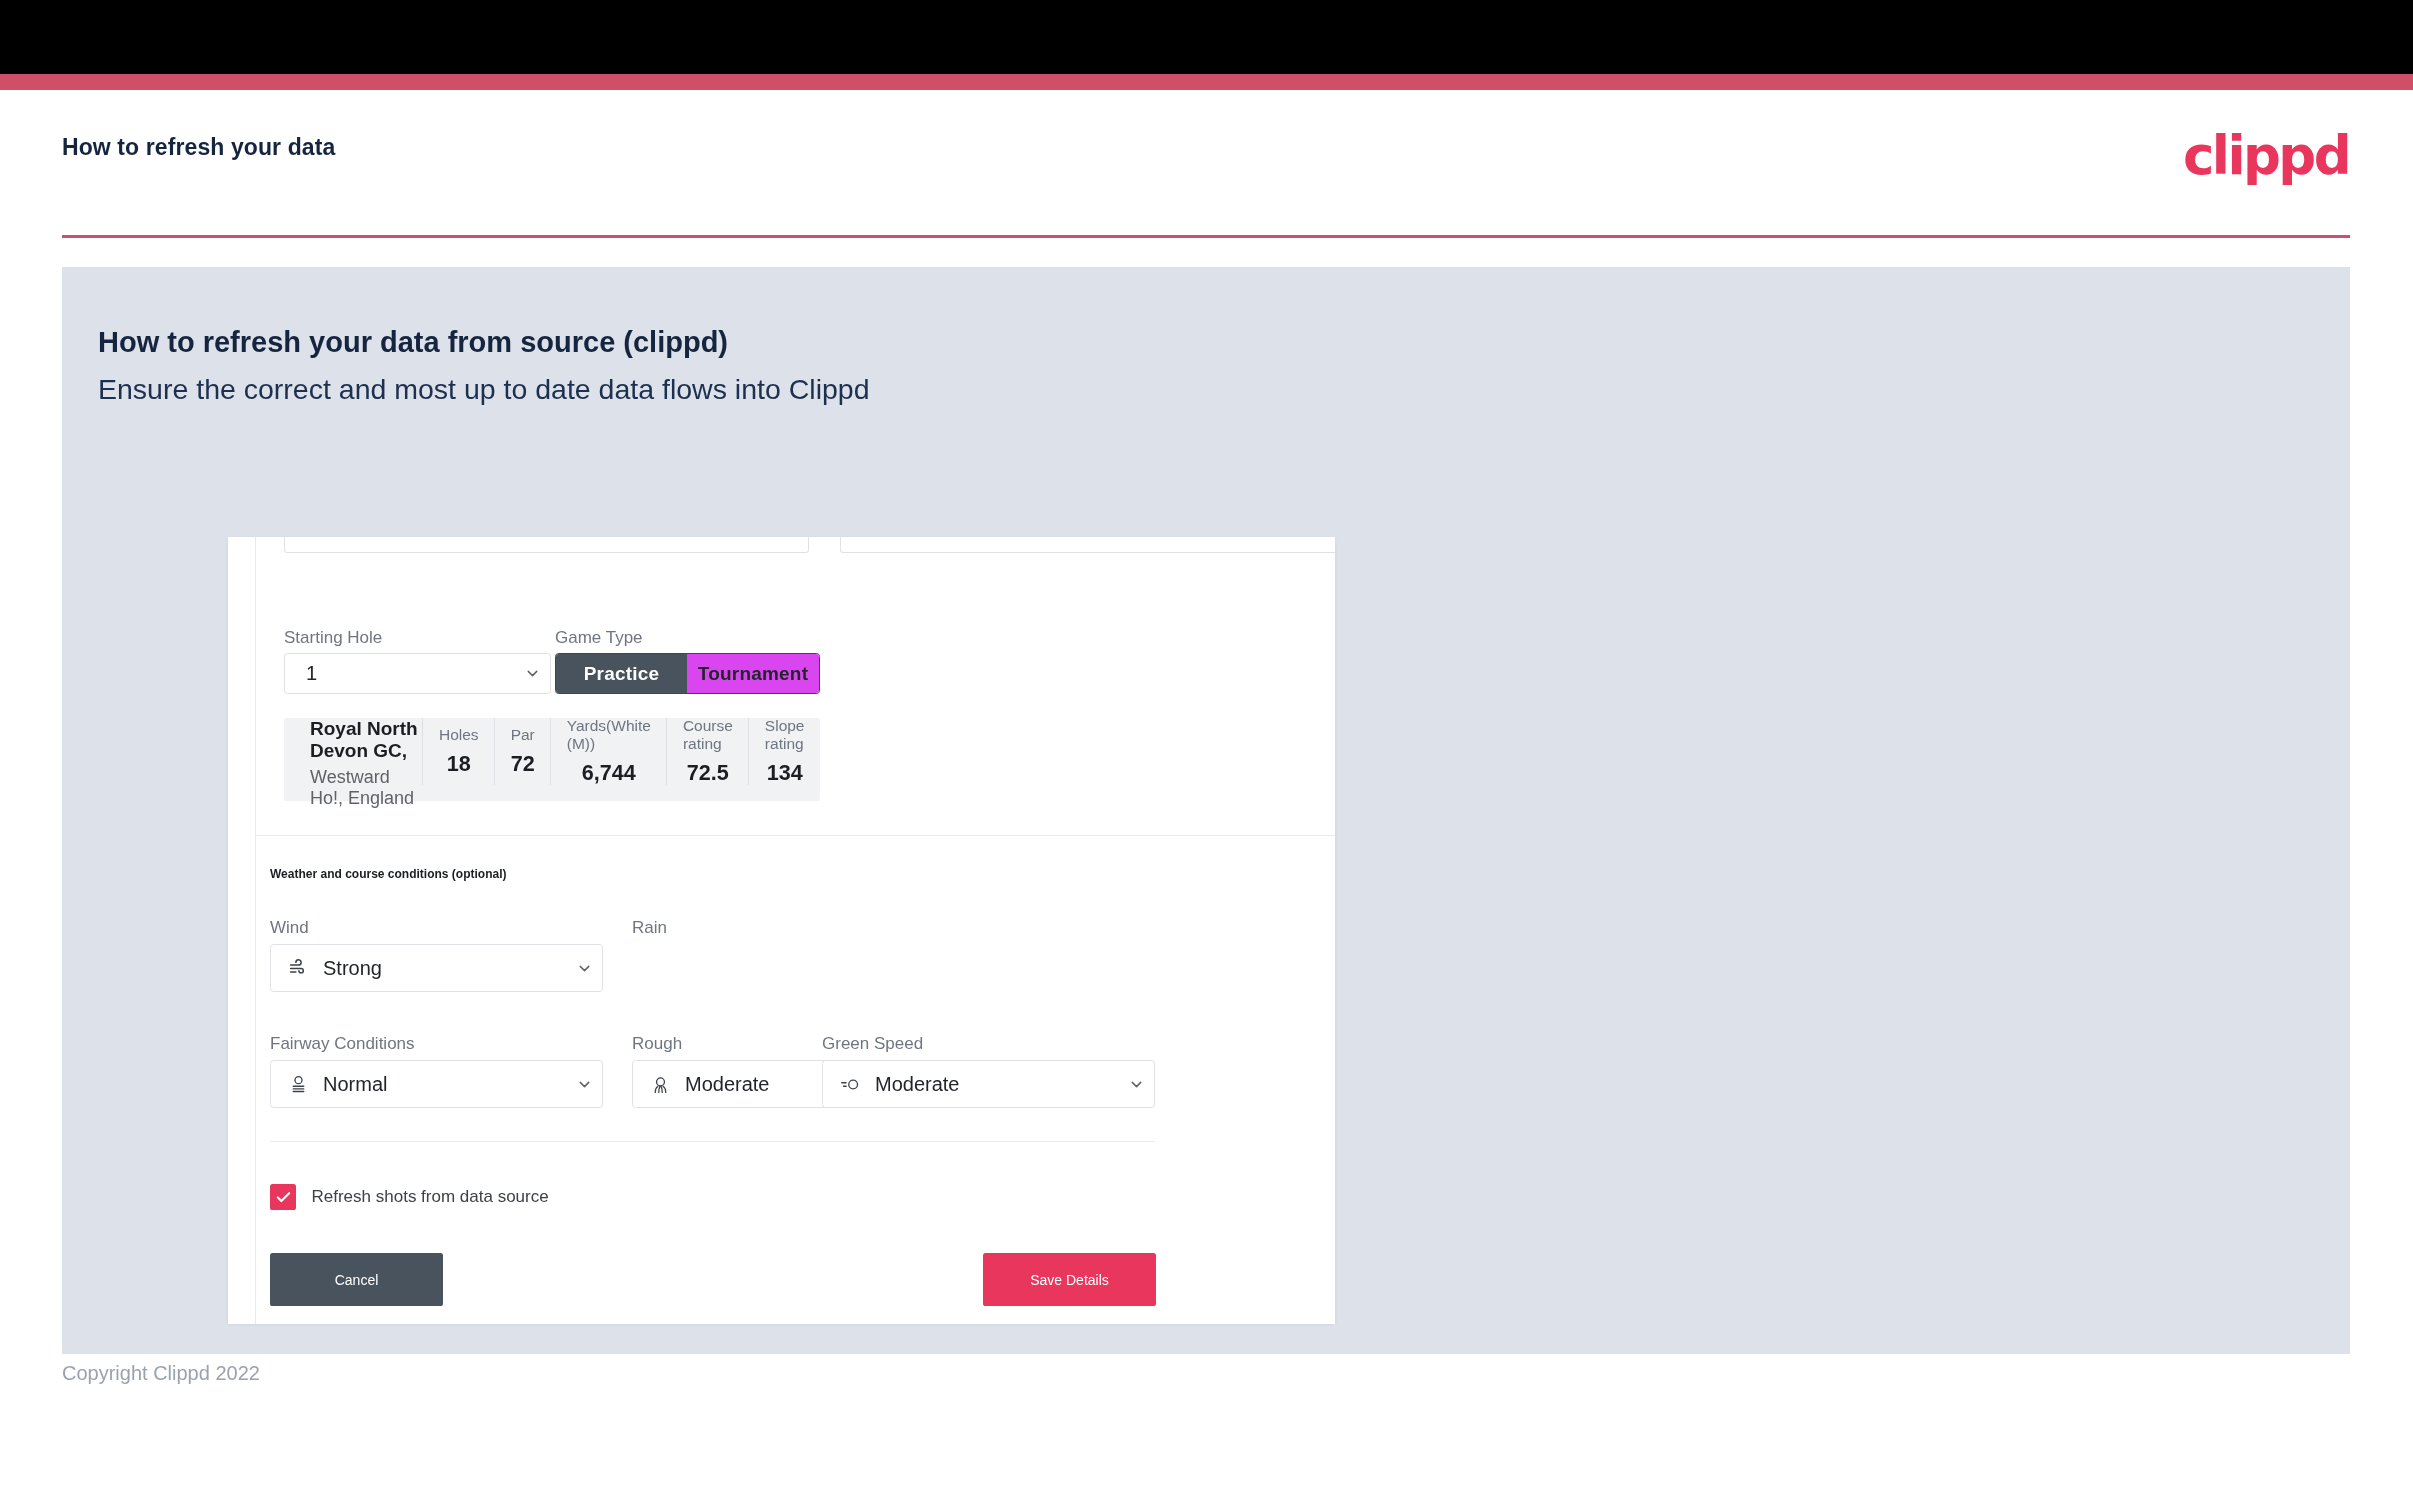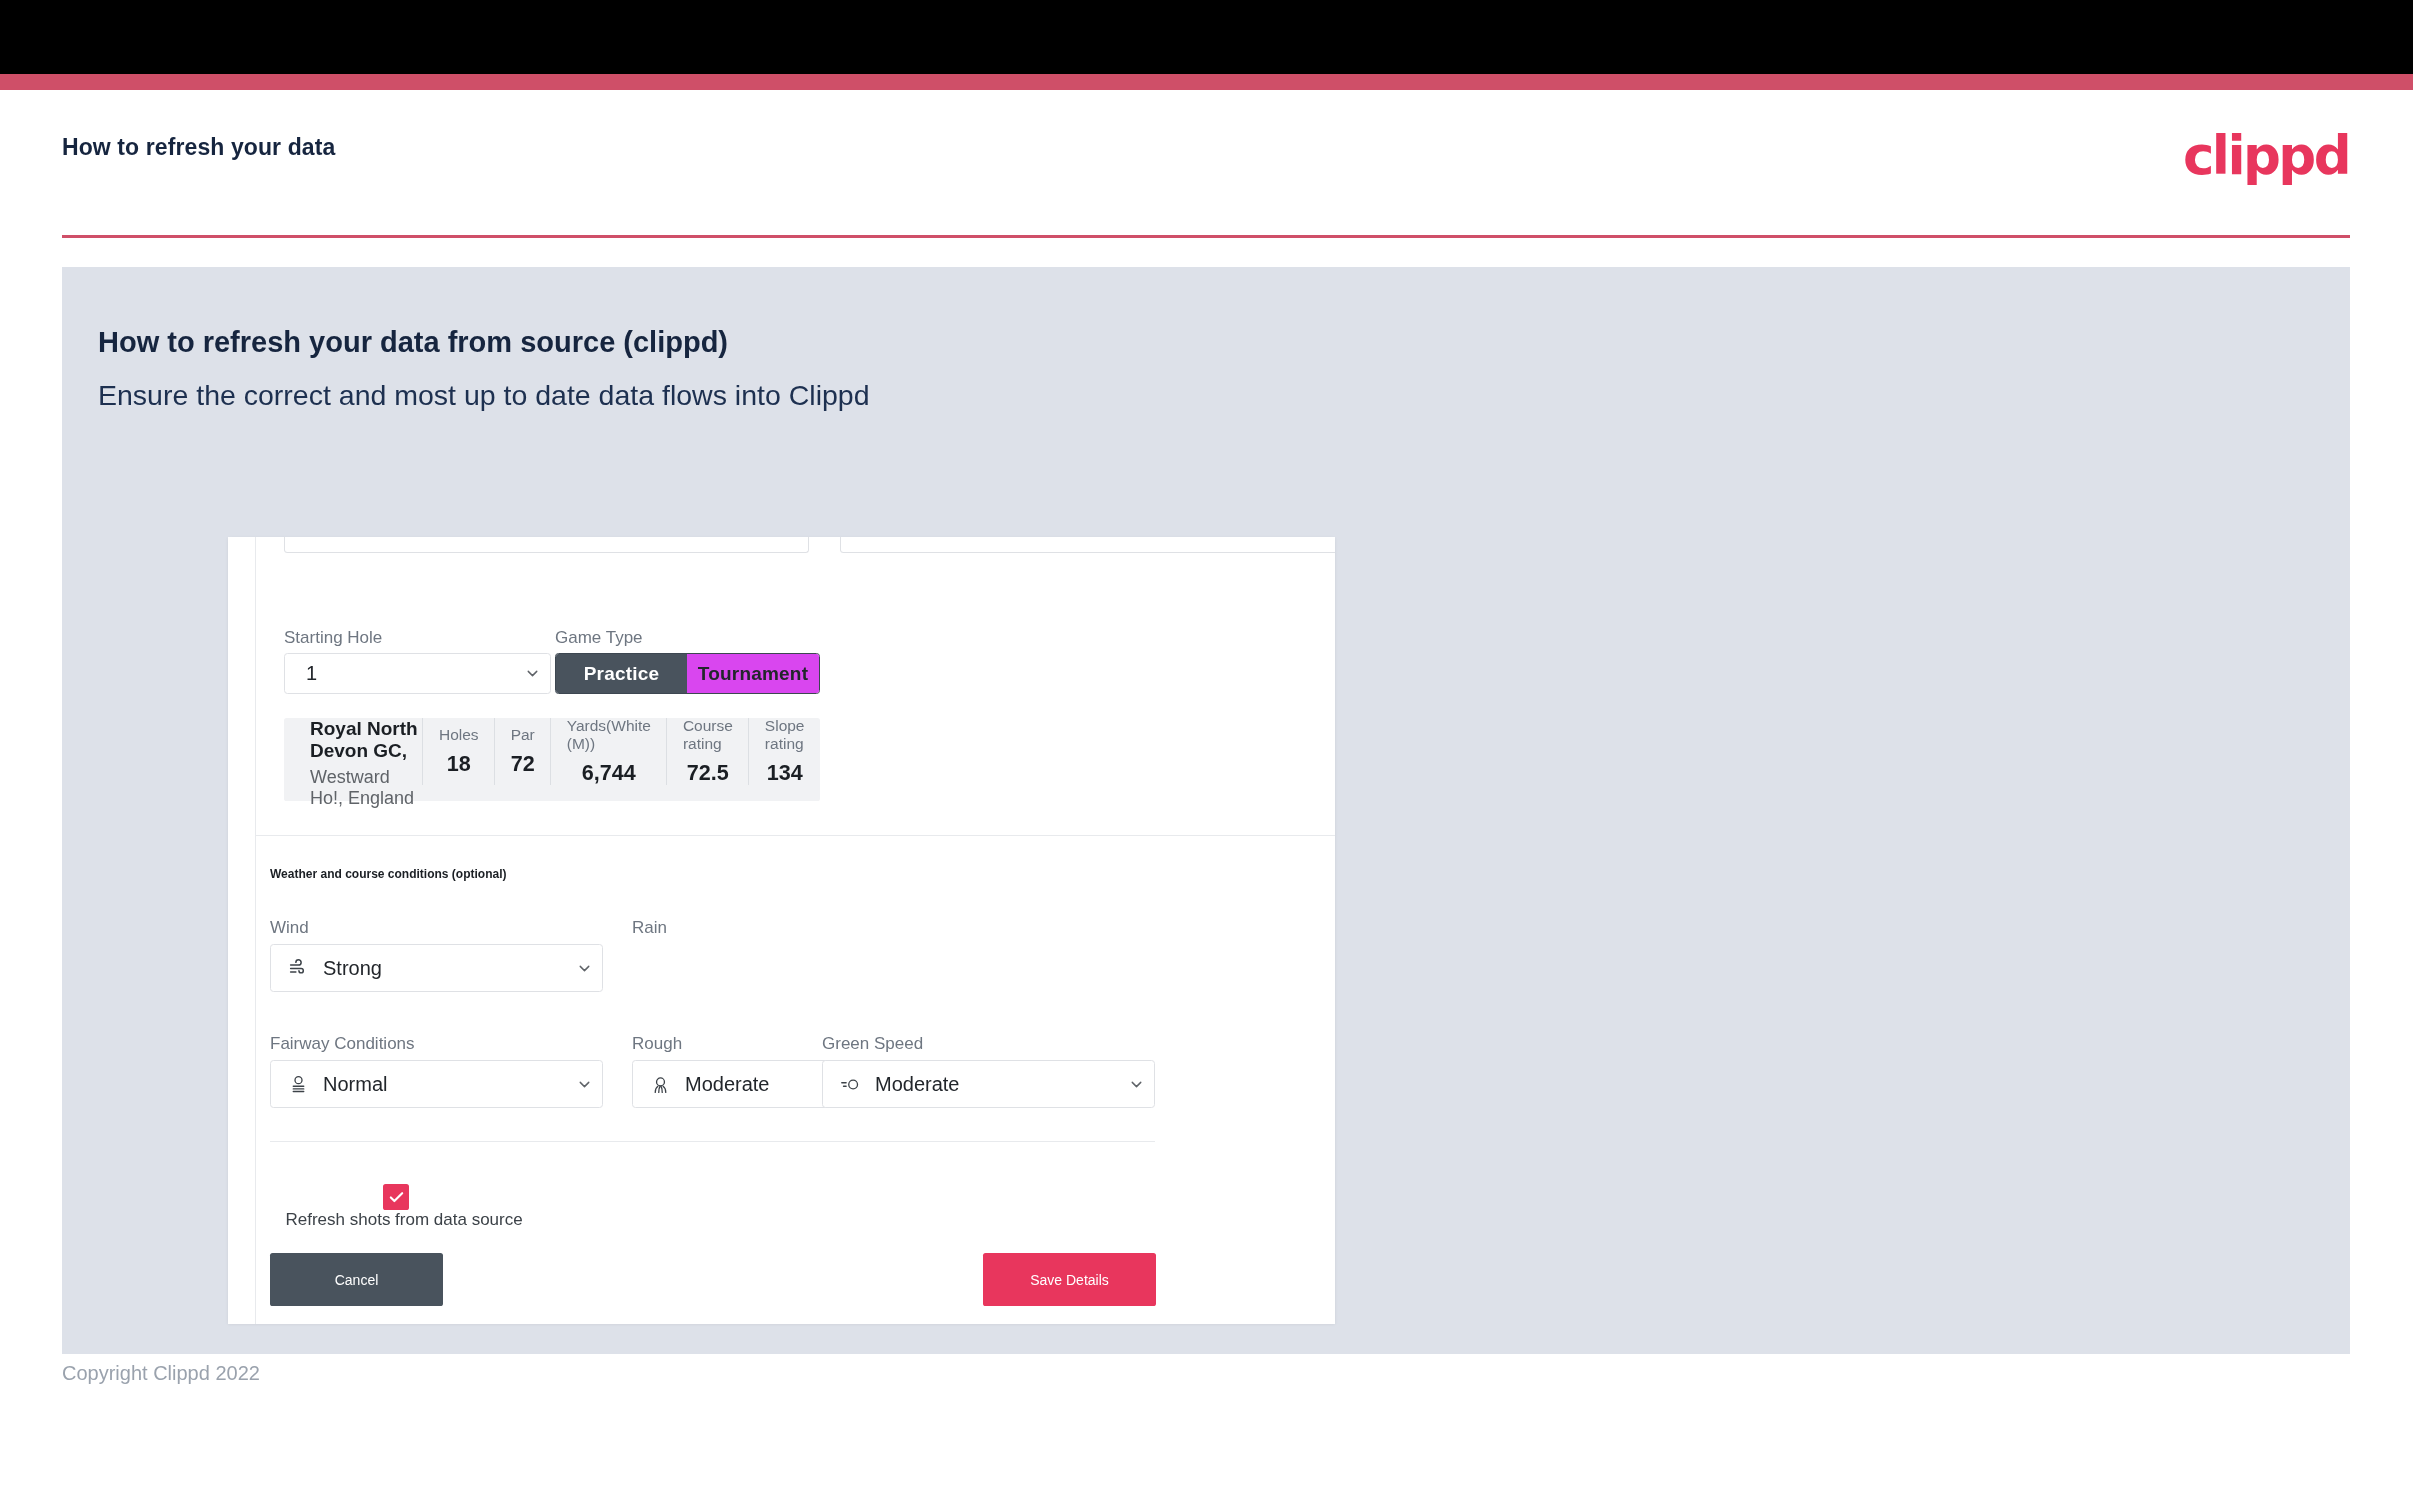--- a/index.html
+++ b/index.html
@@ -32,21 +32,21 @@
   
   .panel {
     position:absolute; left:62px; top:267px; width:2288px; height:1087px;
     background:#dde1e9;
   }
   .panel-title {
     position:absolute; left:36px; top:59px;
     font-size:29px; font-weight:bold; color:#16253f; white-space:nowrap;
   }
   .panel-sub {
-    position:absolute; left:36px; top:112px;
+    position:absolute; left:36px; top:106px;
     font-size:28.5px; font-weight:400; color:#1d3050; white-space:nowrap;
   }
 
   
   .instruction {
     position:absolute; left:1413px; top:595px; width:552px;
     font-size:28px; line-height:40px; color:#16253f; font-weight:400;
   }
 
   
@@ -115,21 +115,21 @@
   }
   .course .stat .lab { font-size:15.5px; color:#6e7681; }
   .course .stat .num { font-size:21.6px; font-weight:bold; color:#1b1f24; margin-top:7.8px; }
 
   .section-head {
     position:absolute; font-size:12px; font-weight:bold; color:#1b1f24;
   }
   .divider { position:absolute; height:0.9px; background:#e8eaed; }
 
   
-  .check-row { position:absolute; display:flex; align-items:center;flex-direction:column; }
+  .check-row { position:absolute; display:flex; align-items:center; }
   .check-box {
     width:26px; height:26px; background:#e8365d; border-radius:2.6px;
     display:flex; align-items:center; justify-content:center; flex-shrink:0;
   }
   .check-label { font-size:17px; color:#3c4248; margin-left:15.5px; white-space:nowrap; }
 
   
   .btn {
     position:absolute; display:flex; align-items:center; justify-content:center;
     font-size:14px; font-weight:normal; border-radius:2.6px; color:#fff;

